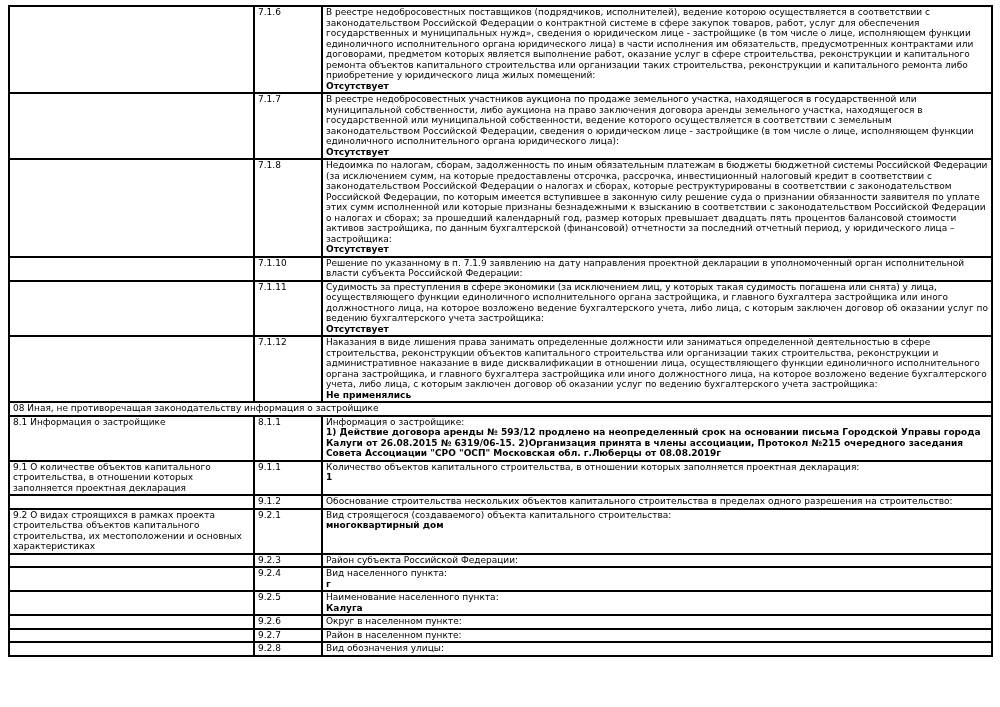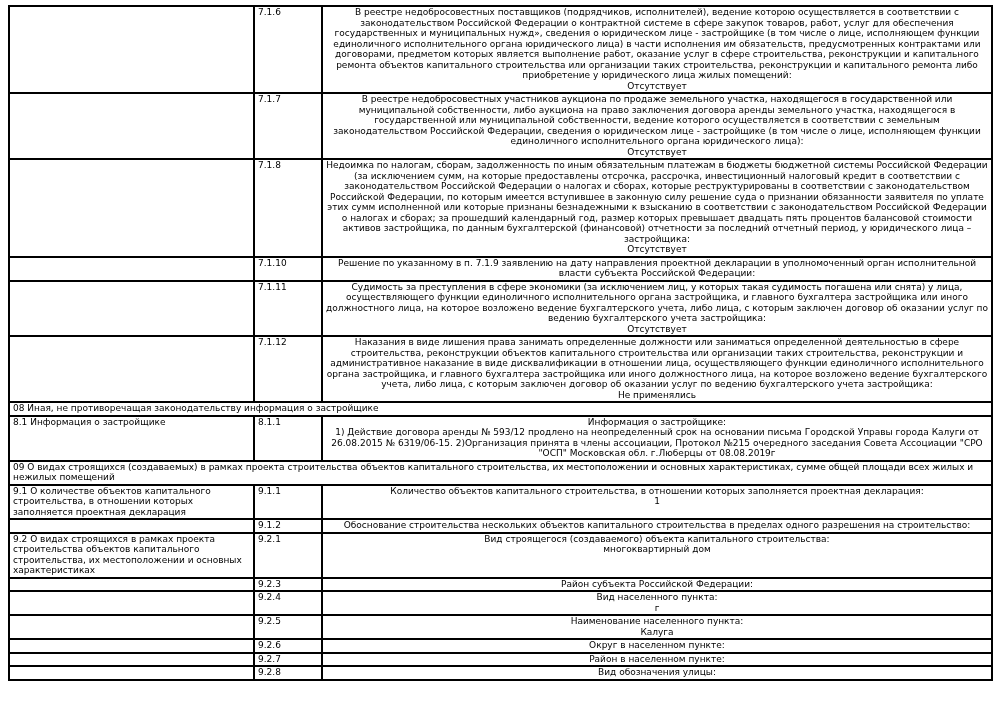--- a/index.html
+++ b/index.html
@@ -32,27 +32,26 @@
     overflow-wrap: break-word;
   }
   td.cell-left {
     vertical-align: top;
   }
   td.cell-num {
     vertical-align: middle;
   }
   td.cell-content {
     vertical-align: top;
-    text-align: center;
   }
   td.cell-section {
     padding: 0px 2px 1px 2px;
   }
   .content-value {
-    font-weight: normal;
+    font-weight: bold;
   }
 </style>
 </head>
 <body>
 
 <div class="page">
   <table class="decl">
     <colgroup>
       <col style="width:245px">
       <col style="width:68px">
@@ -109,23 +108,20 @@
         <tr>
           <td colspan="3" class="cell-section">08 Иная, не противоречащая законодательству информация о застройщике</td>
         </tr>
         <tr>
           <td class="cell-left">8.1 Информация о застройщике</td>
           <td class="cell-num">8.1.1</td>
           <td class="cell-content">
             <div class="content-label">Информация о застройщике:</div>
             <div class="content-value">1) Действие договора аренды № 593/12 продлено на неопределенный срок на основании письма Городской Управы города Калуги от 26.08.2015 № 6319/06-15. 2)Организация принята в члены ассоциации, Протокол №215 очередного заседания Совета Ассоциации "СРО "ОСП" Московская обл. г.Люберцы от 08.08.2019г</div>
           </td>
-        </tr>
-        <tr>
-          <td colspan="3" class="cell-section">09 О видах строящихся (создаваемых) в рамках проекта строительства объектов капитального строительства, их местоположении и основных характеристиках, сумме общей площади всех жилых и нежилых помещений</td>
         </tr>
         <tr>
           <td class="cell-left">9.1 О количестве объектов капитального строительства, в отношении которых заполняется проектная декларация</td>
           <td class="cell-num">9.1.1</td>
           <td class="cell-content">
             <div class="content-label">Количество объектов капитального строительства, в отношении которых заполняется проектная декларация:</div>
             <div class="content-value">1</div>
           </td>
         </tr>
         <tr>

